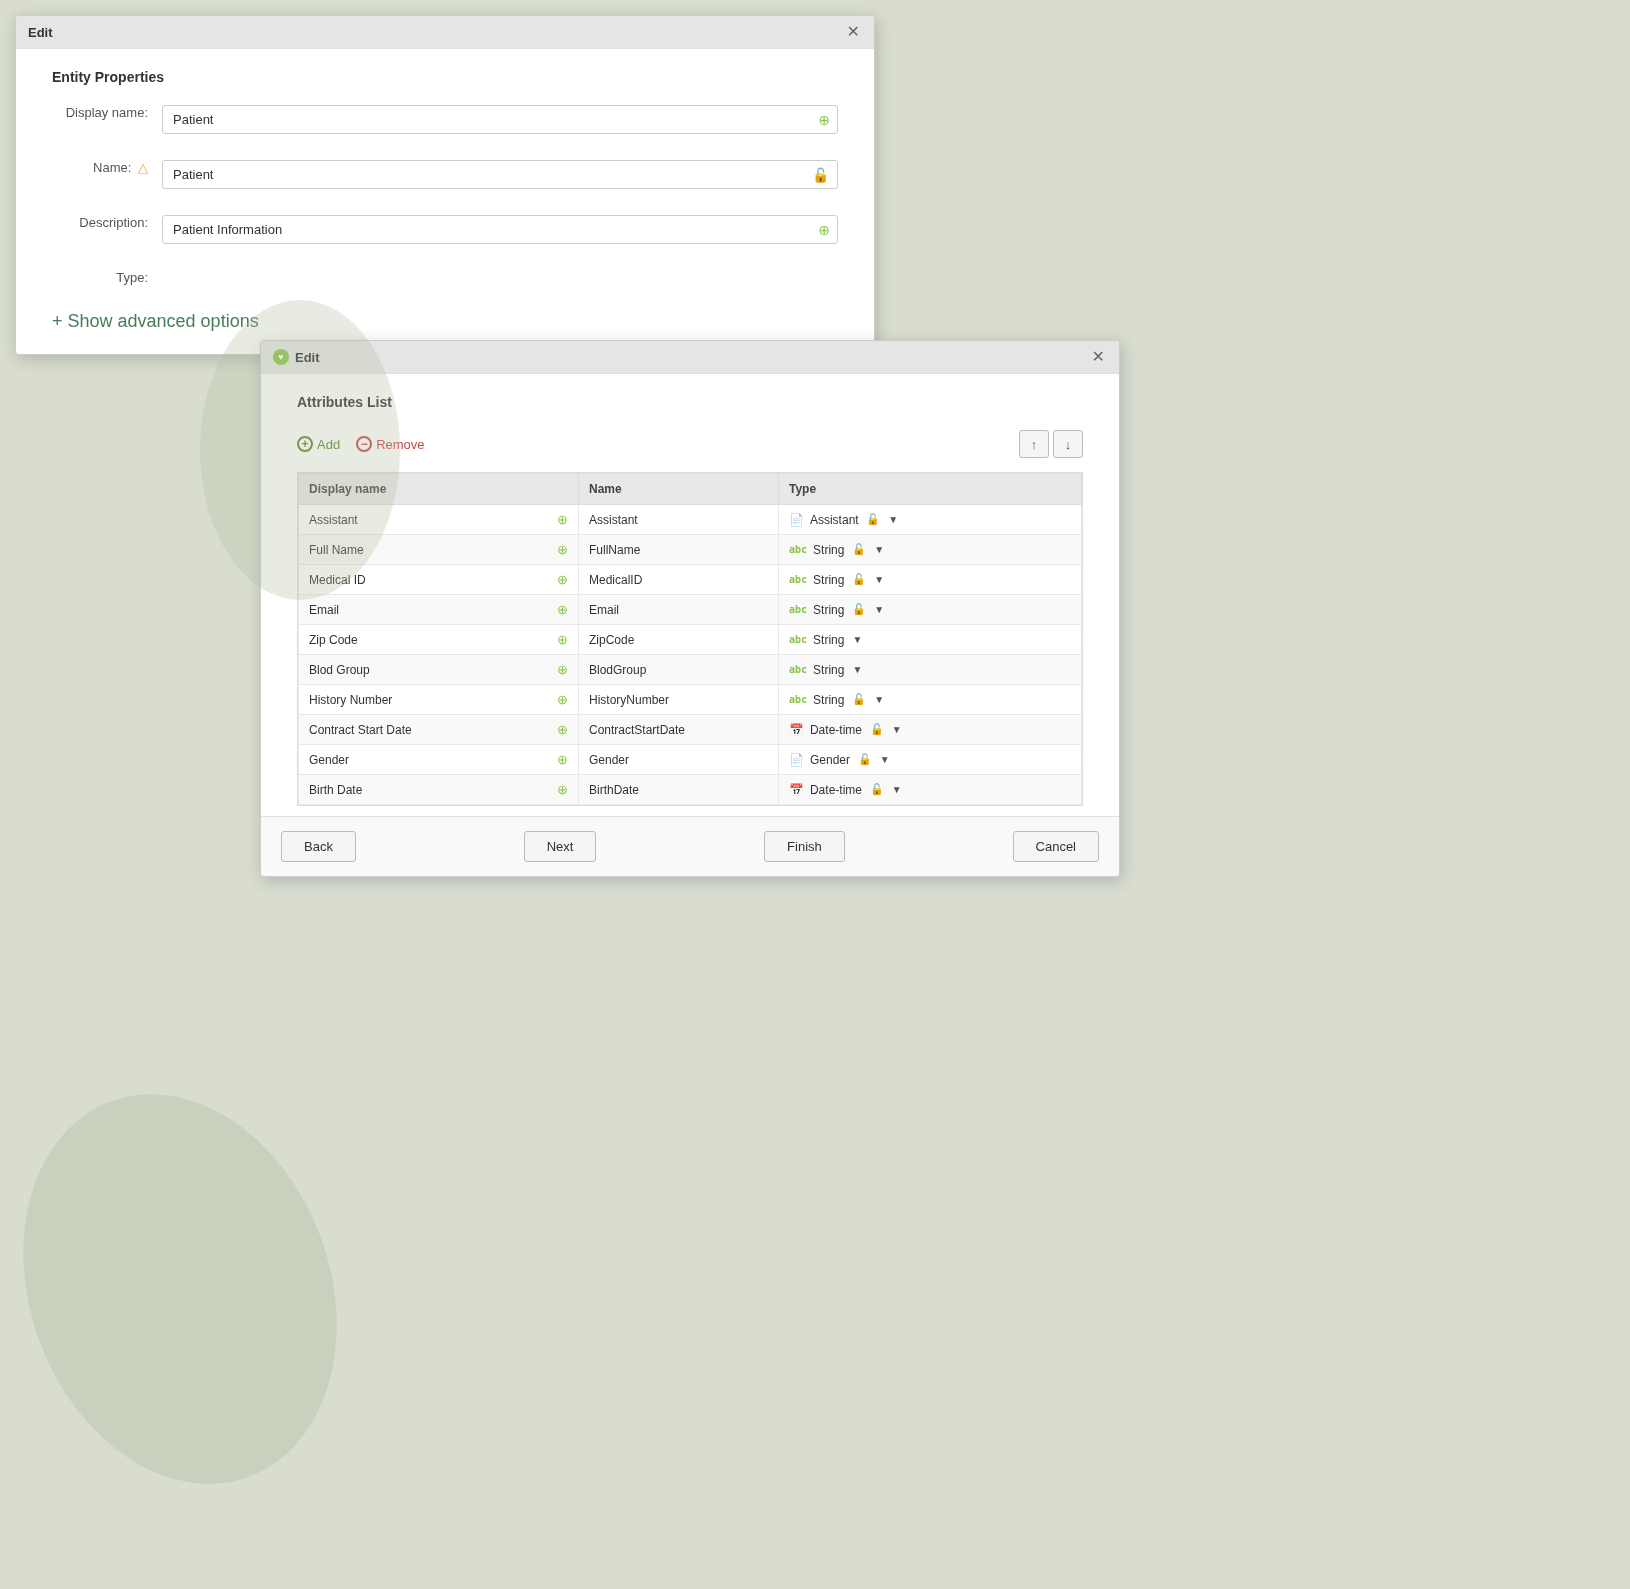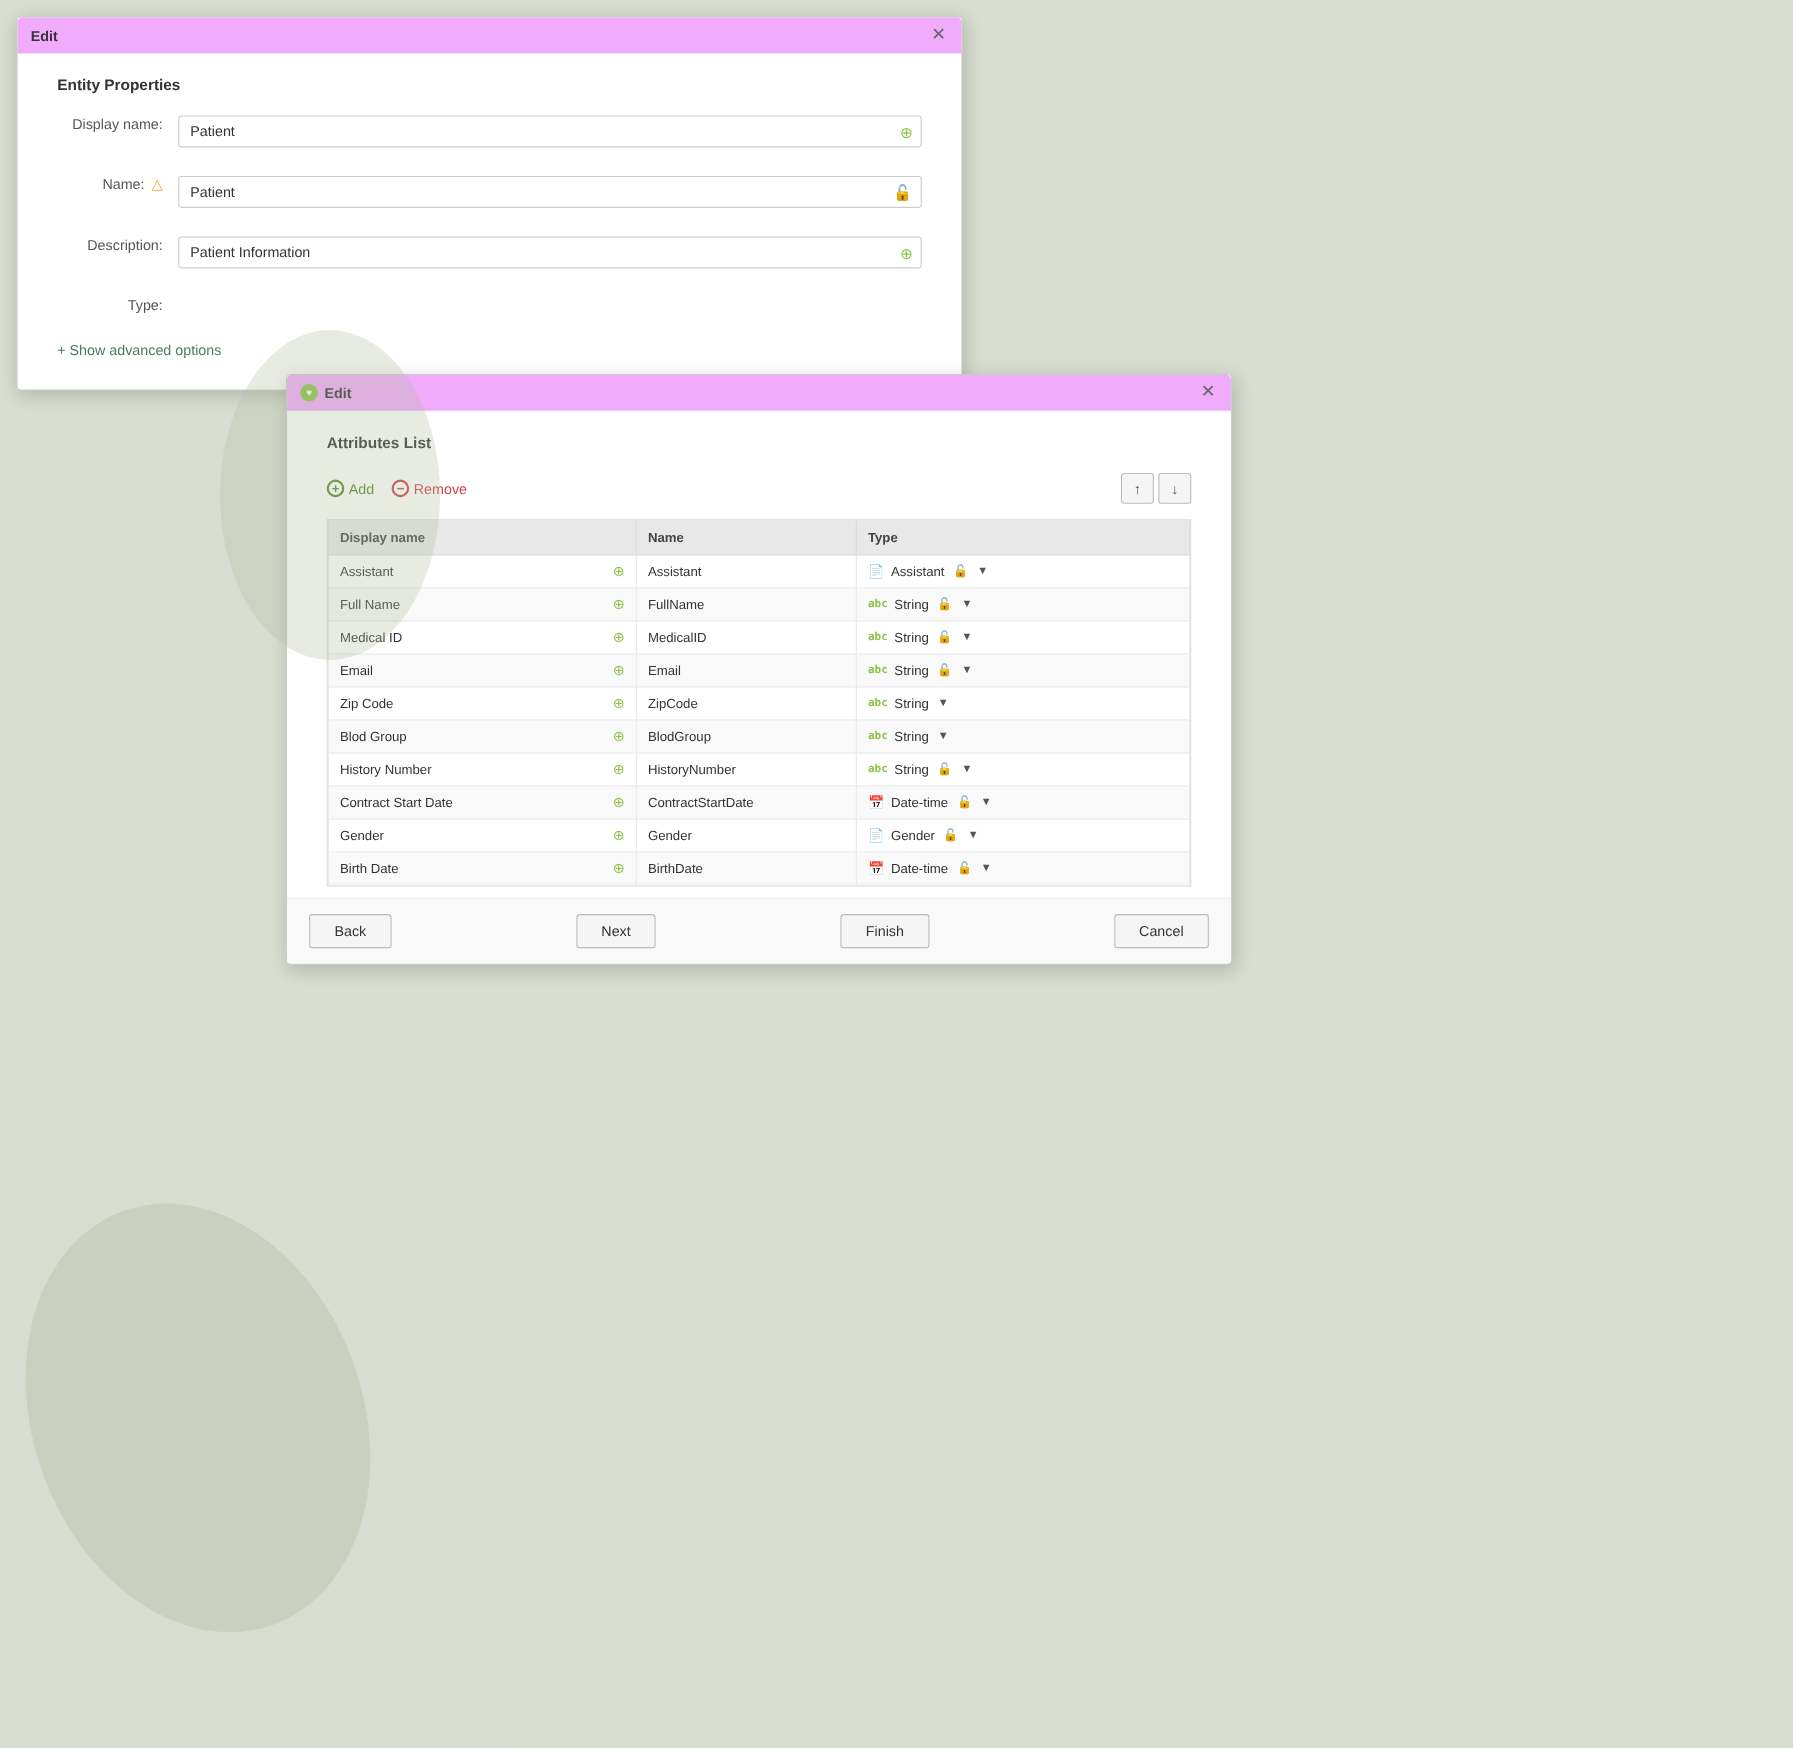--- a/index.html
+++ b/index.html
@@ -44,21 +44,21 @@
       border: 1px solid #ccc;
       border-radius: 4px;
       box-shadow: 2px 4px 16px rgba(0,0,0,0.18);
     }
 
     .dialog-titlebar {
       display: flex;
       align-items: center;
       padding: 8px 12px;
       border-bottom: 1px solid #e0e0e0;
-      background: #f0abfc;
+      background: #e5e5e5;
       border-radius: 4px 4px 0 0;
     }
 
     .dialog-title {
       font-size: 13px;
       font-weight: 600;
       color: #333;
       flex: 1;
     }
 
@@ -169,21 +169,21 @@
     }
 
     .select-wrap {
       position: relative;
       flex: 1;
     }
 
     .advanced-options {
       margin-top: 16px;
       color: #4a7c59;
-      font-size: 13px;
+      font-size: 18px;
       cursor: pointer;
     }
 
     
     .dialog-attributes {
       top: 340px;
       left: 260px;
       width: 860px;
       min-height: 520px;
     }

